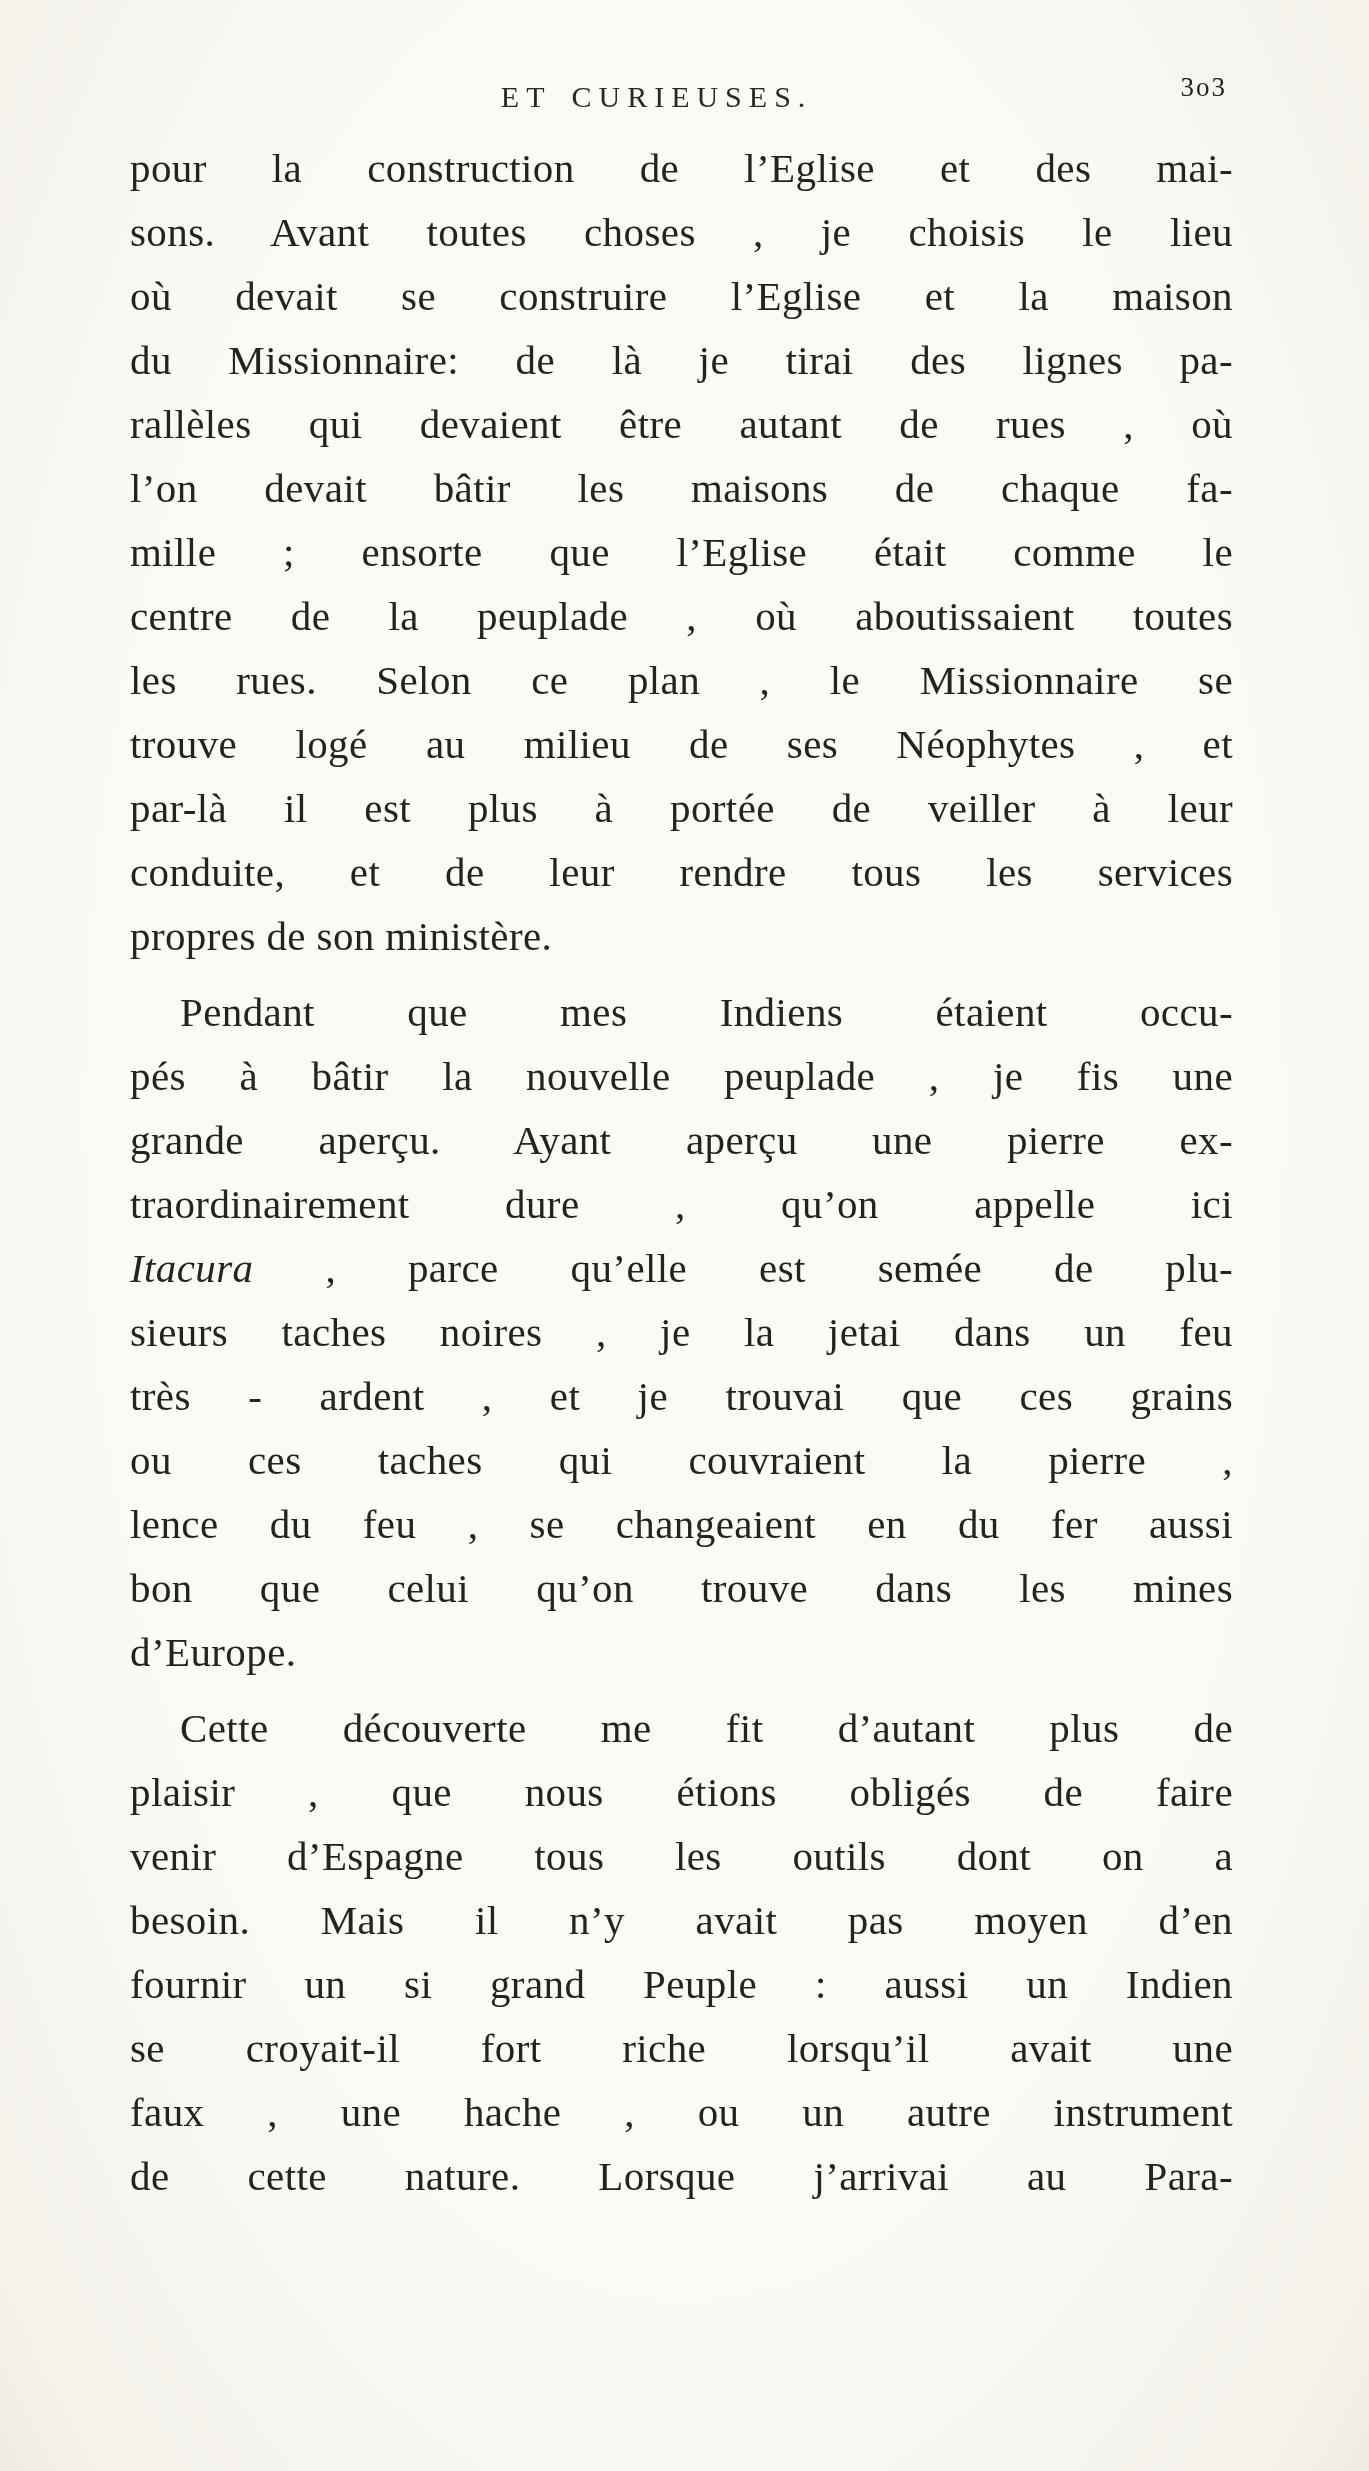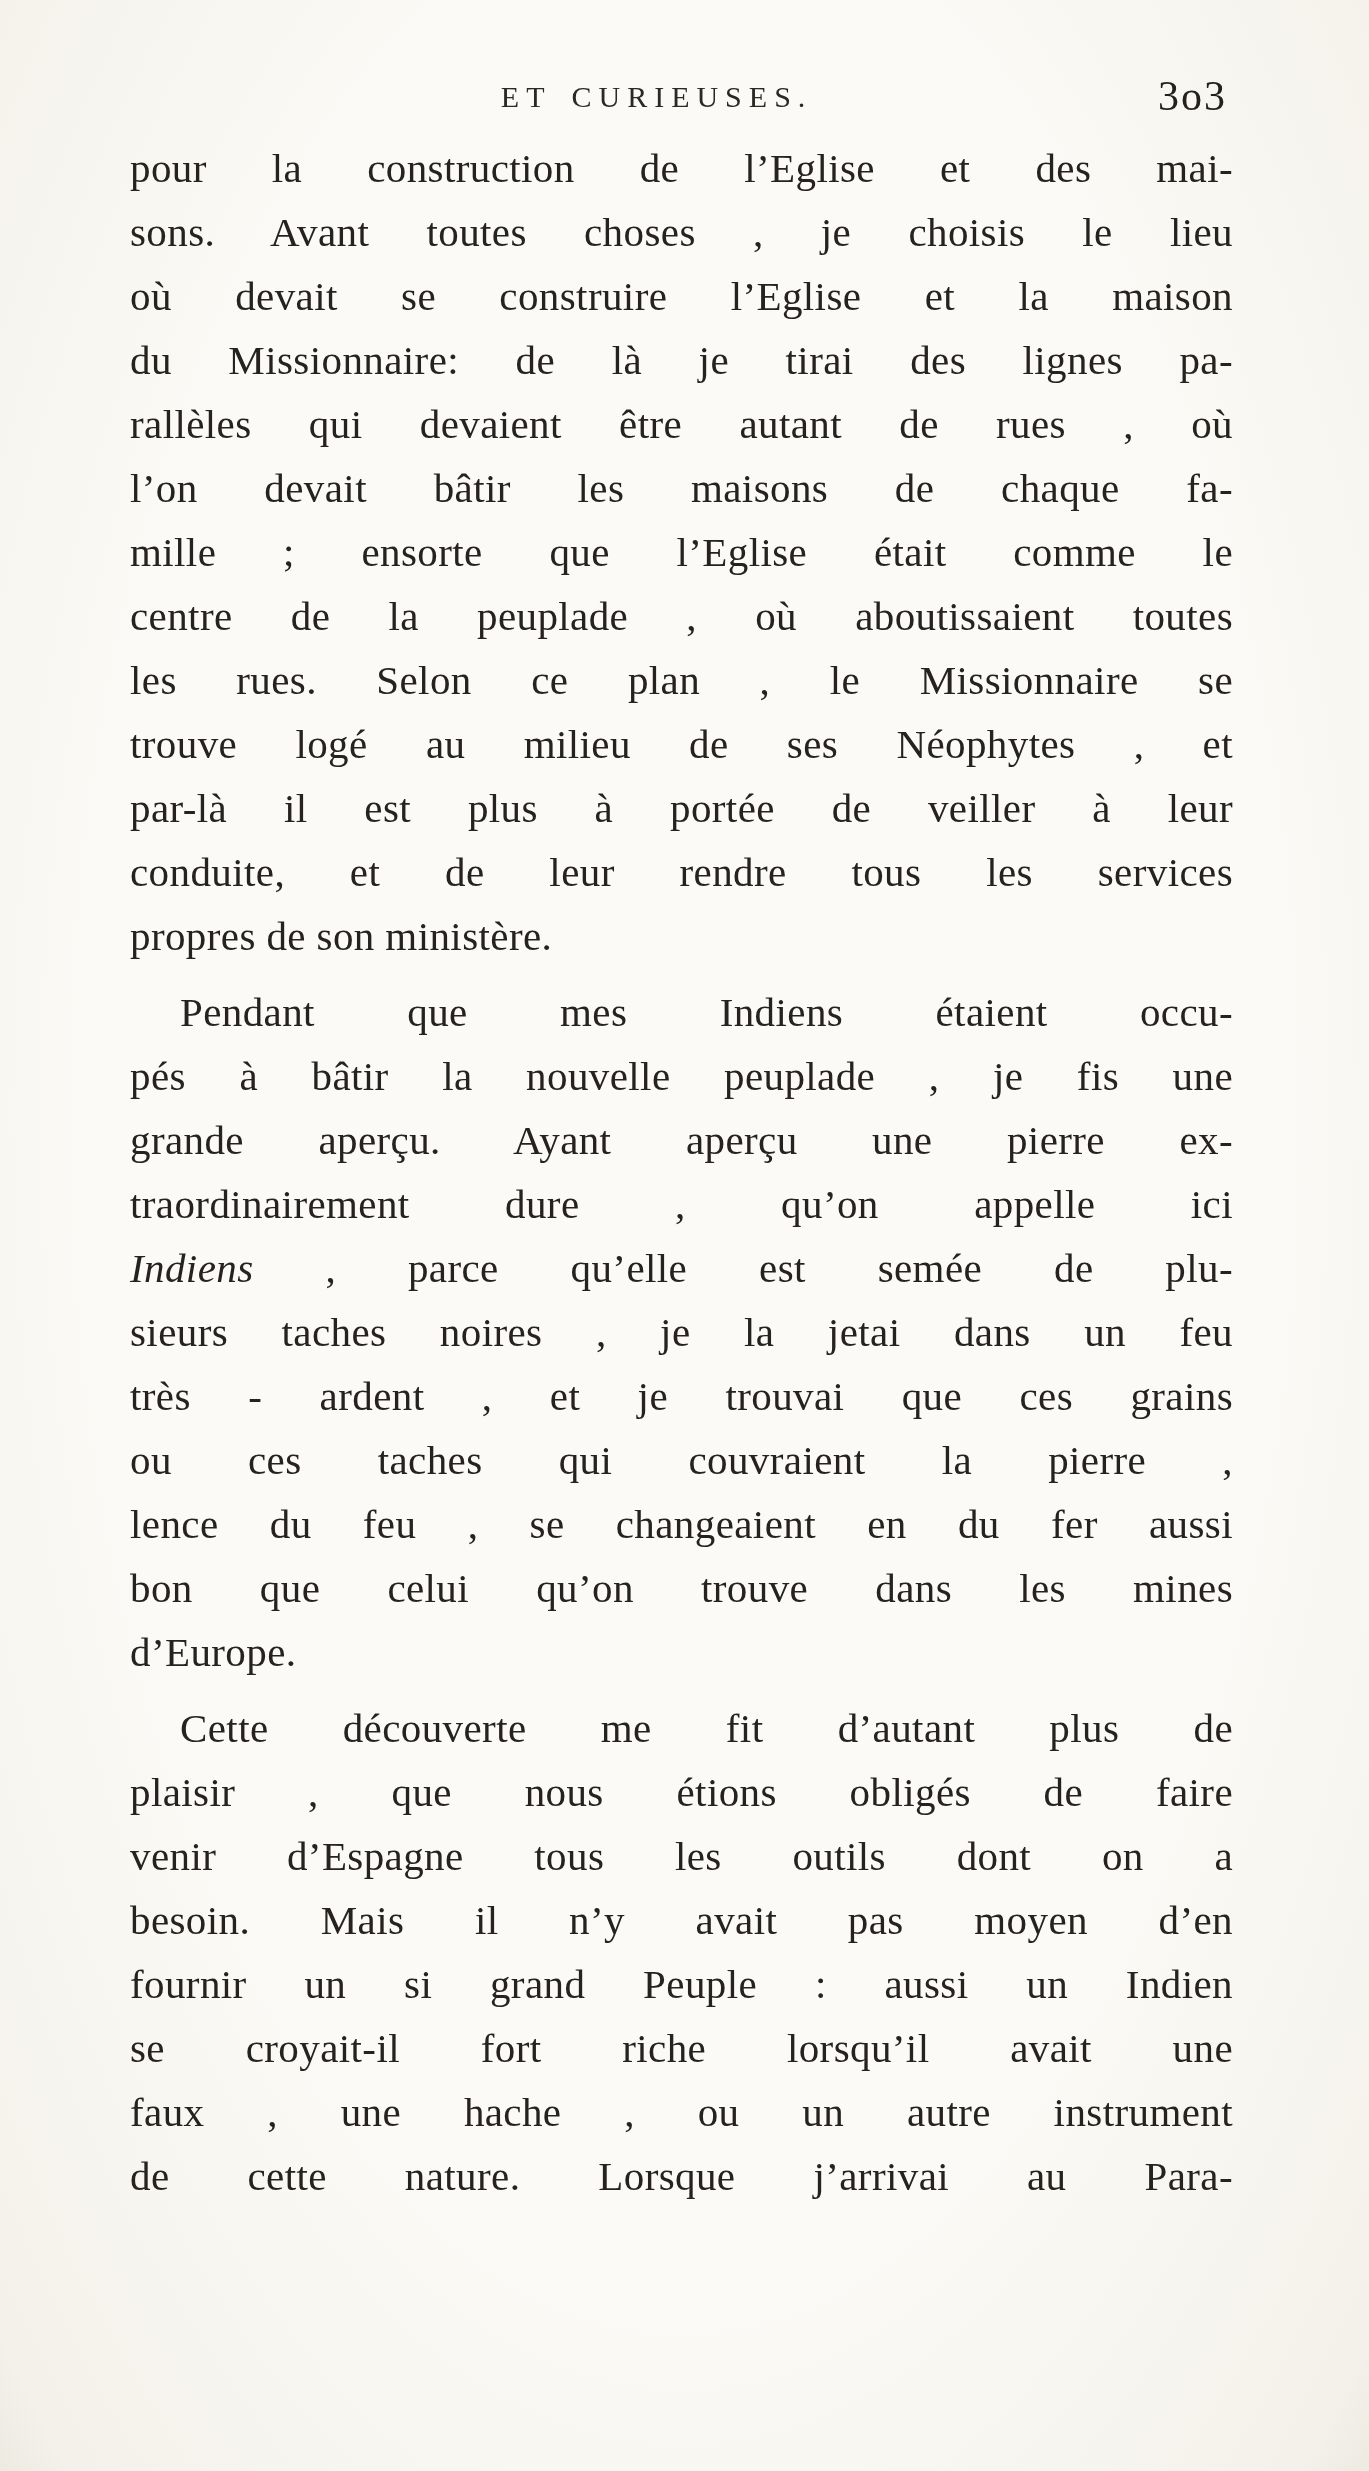--- a/index.html
+++ b/index.html
@@ -32,21 +32,21 @@
     top: 2px;
     font-size: 30px;
     letter-spacing: 7px;
     word-spacing: 6px;
     color: #2c2824;
   }
   .page-number {
     position: absolute;
     right: 18px;
     top: -6px;
-    font-size: 42px;
+    font-size: 27px;
     letter-spacing: 2px;
     color: #24201c;
   }
   .text-block {
     margin: 14px 124px 0 118px;
   }
   .paragraph {
     margin: 12px;
   }
   .line {
@@ -90,21 +90,21 @@
         <div class="line">trouve logé au milieu de ses Néophytes , et</div>
         <div class="line">par-là il est plus à portée de veiller à leur</div>
         <div class="line">conduite, et de leur rendre tous les services</div>
         <div class="line last-line">propres de son ministère.</div>
       </div>
       <div class="paragraph indented">
         <div class="line">Pendant que mes Indiens étaient occu-</div>
         <div class="line">pés à bâtir la nouvelle peuplade , je fis une</div>
         <div class="line">grande aperçu. Ayant aperçu une pierre ex-</div>
         <div class="line">traordinairement dure , qu’on appelle ici</div>
-        <div class="line"><em>Indiens</em> , parce qu’elle est semée de plu-</div>
+        <div class="line"><em>Itacura</em> , parce qu’elle est semée de plu-</div>
         <div class="line">sieurs taches noires , je la jetai dans un feu</div>
         <div class="line">très - ardent , et je trouvai que ces grains</div>
         <div class="line">ou ces taches qui couvraient la pierre ,</div>
         <div class="line">lence du feu , se changeaient en du fer aussi</div>
         <div class="line">bon que celui qu’on trouve dans les mines</div>
         <div class="line last-line">d’Europe.</div>
       </div>
       <div class="paragraph indented">
         <div class="line">Cette découverte me fit d’autant plus de</div>
         <div class="line">plaisir , que nous étions obligés de faire</div>

